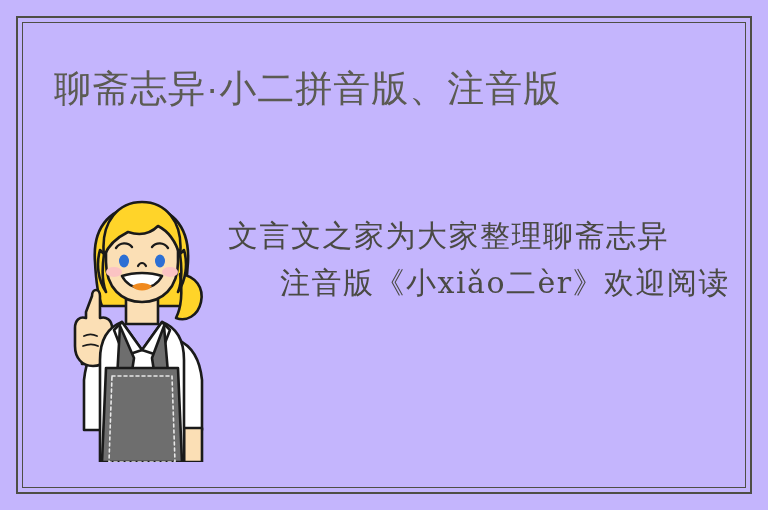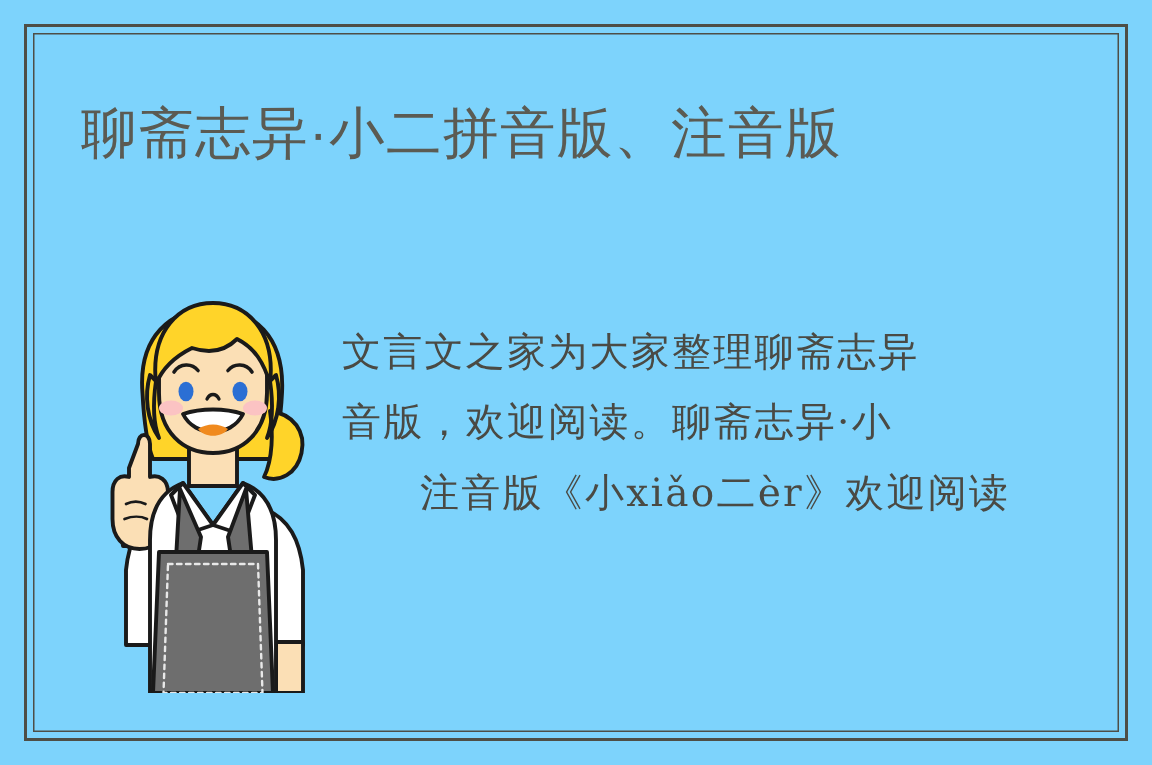--- a/index.html
+++ b/index.html
@@ -9,21 +9,21 @@
   body {
     width: 768px;
     height: 510px;
     overflow: hidden;
     font-family: "Liberation Sans", sans-serif;
   }
   #page {
     position: relative;
     width: 768px;
     height: 510px;
-    background: #7dd3fc;
+    background: #c4b5fd;
     box-sizing: border-box;
   }
   
   #frame-outer {
     position: absolute;
     left: 16px;
     top: 16px;
     width: 736px;
     height: 478px;
     border: 2px solid #4E4E46;
@@ -61,21 +61,21 @@
   
   #body-text {
     position: absolute;
     left: 228px;
     top: 212px;
     width: 512px;
     height: 250px;
     overflow: hidden;
   }
   .body-line {
-    font-size: 26px;
+    font-size: 30px;
     line-height: 47px;
     color: #4A4A44;
     white-space: nowrap;
     letter-spacing: 1.5px;
     font-family: "DejaVu Serif", "Liberation Serif", serif;
   }
   .body-line.indent {
     text-indent: 52px;
   }
 </style>
@@ -143,17 +143,16 @@
         <path d="M76 66 C78 62 82 62 84 66" fill="none" stroke-width="2.2"></path>
 
         <path d="M60 76 C68 92 92 92 100 76 C88 72 72 72 60 76 Z" fill="#FFFFFF"></path>
         <path d="M70 86 C74 92 86 92 90 86 C84 82 76 82 70 86 Z" fill="#F08A1E" stroke="none"></path>
       </g>
     </svg>
   </div>
 
   <div id="body-text">
     <div class="body-line">文言文之家为大家整理聊斋志异</div>
-    <div class="body-line">音版，欢迎阅读。聊斋志异·小</div>
     <div class="body-line indent">注音版《小xiǎo二èr》欢迎阅读</div>
   </div>
 
 </div>
 
 </body></html>

